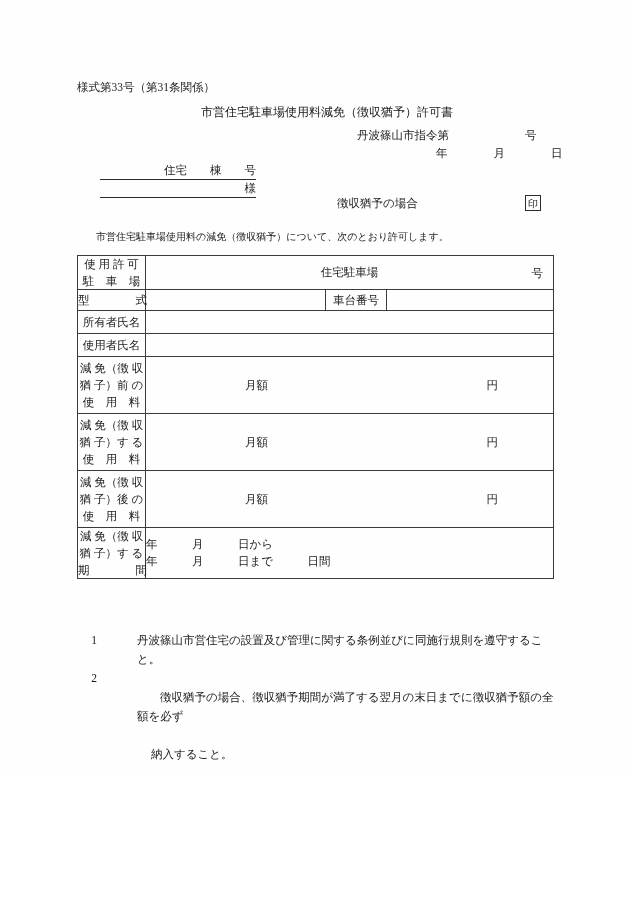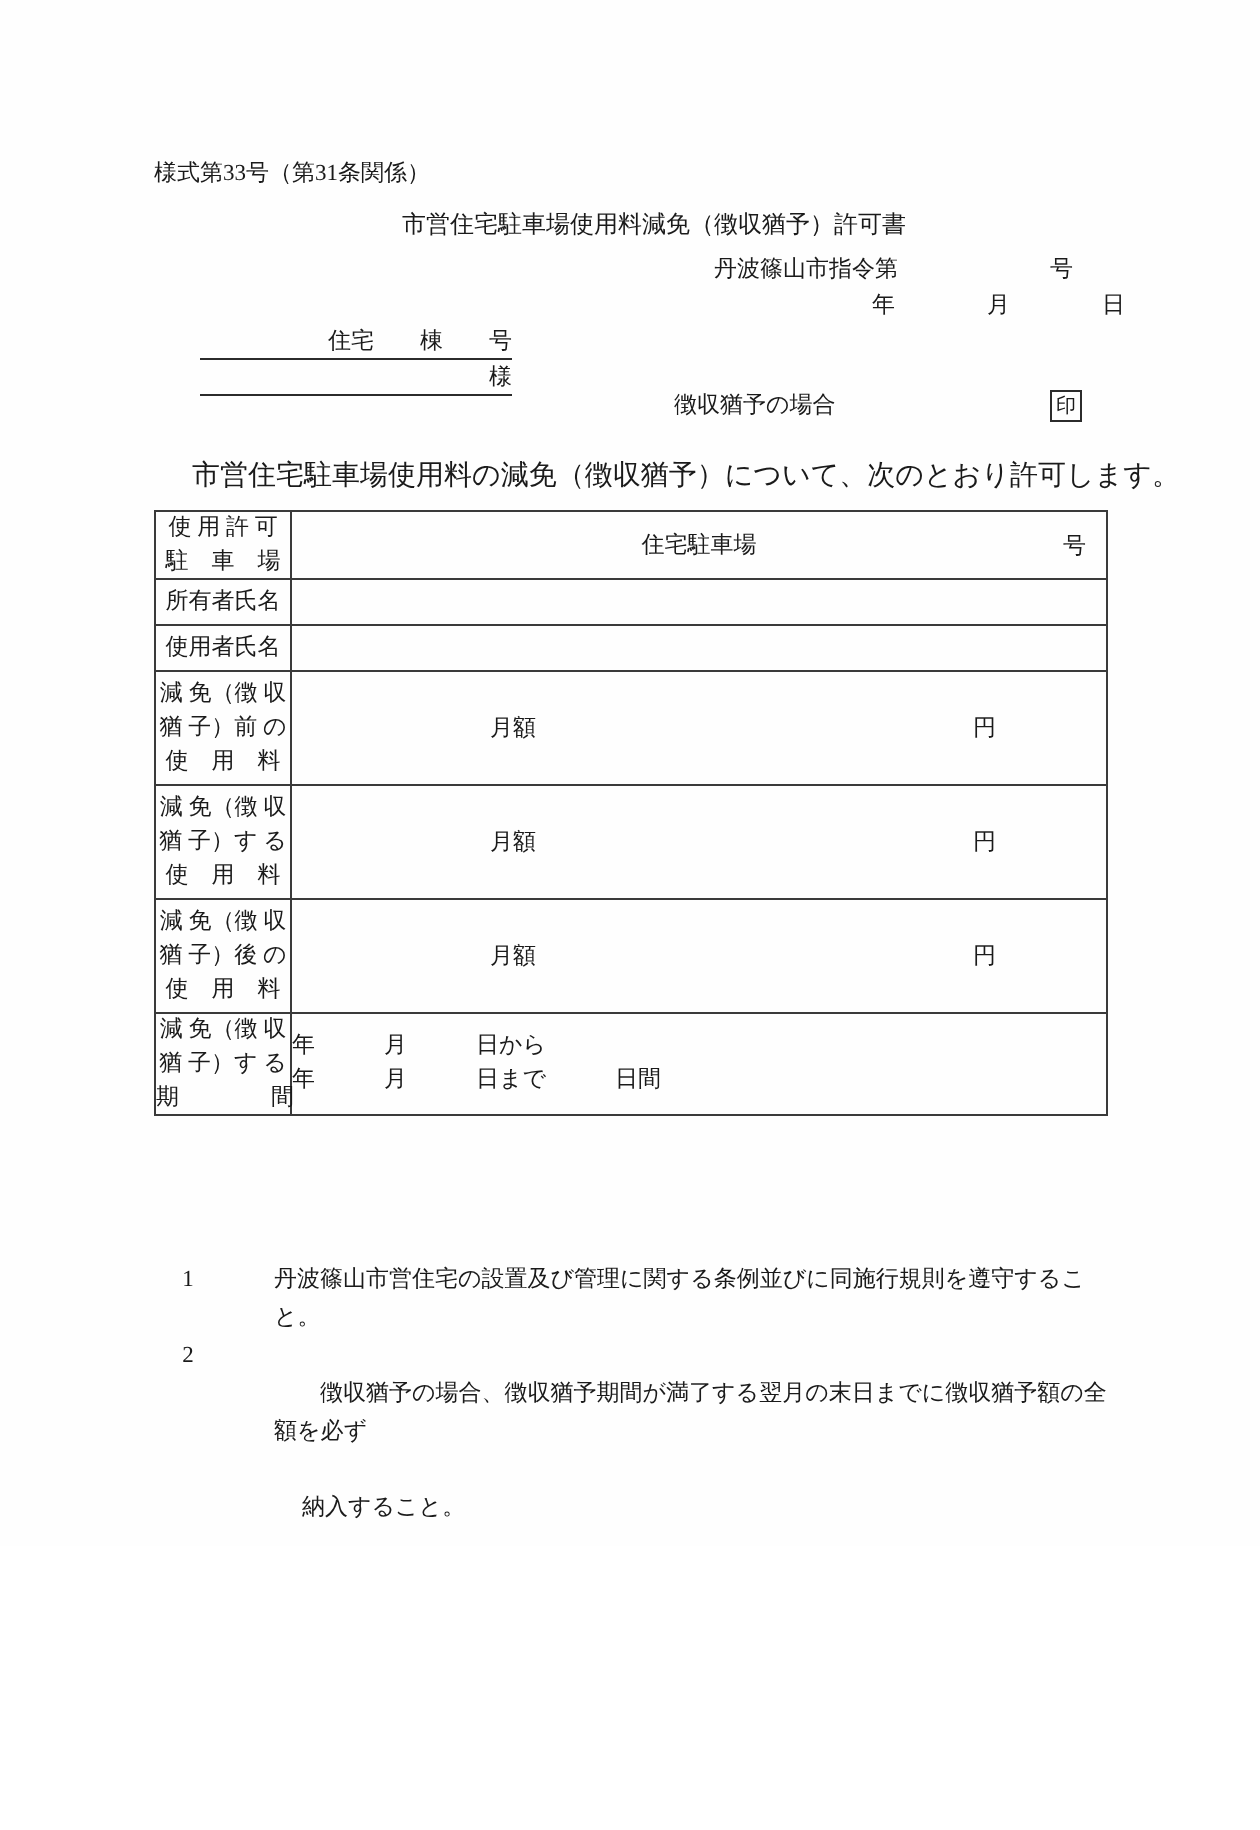--- a/index.html
+++ b/index.html
@@ -97,21 +97,21 @@
     border: 1px solid #2b2b2b;
     font-size: 10px;
     line-height: 16px;
     text-align: center;
     box-sizing: border-box;
   }
 
   .intro {
     left: 96px;
     top: 232px;
-    font-size: 14px;
+    font-size: 10px;
   }
 
   
   .form-table {
     position: absolute;
     left: 77px;
     top: 255px;
     width: 476px;
     border-collapse: collapse;
     table-layout: fixed;
@@ -259,20 +259,30 @@
           </span>
         </td>
         <td class="parking-val" colspan="3">
           <span>住宅駐車場</span>
           <span class="suffix">号</span>
         </td>
       </tr>
 
 
 
+      <tr class="r-model">
+        <td class="lbl">
+          <span class="lbl-lines">
+            <span>型　　　　式</span>
+          </span>
+        </td>
+        <td class="cell-pad"></td>
+        <td class="subcol-lbl">車台番号</td>
+        <td class="cell-pad"></td>
+      </tr>
 
       <tr class="r-owner">
         <td class="lbl">
           <span class="lbl-lines">
             <span>所有者氏名</span>
           </span>
         </td>
         <td class="cell-pad" colspan="3"></td>
       </tr>
 

